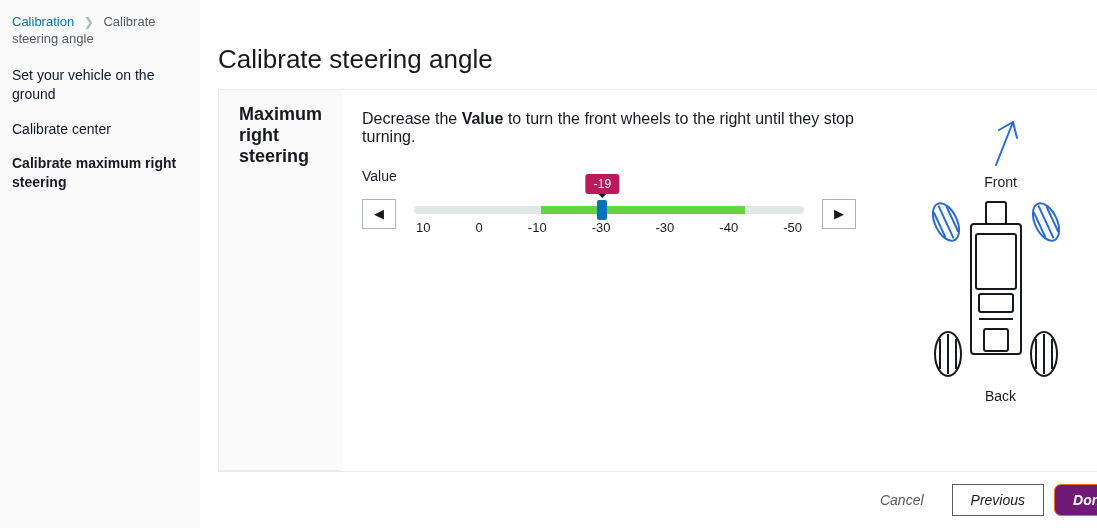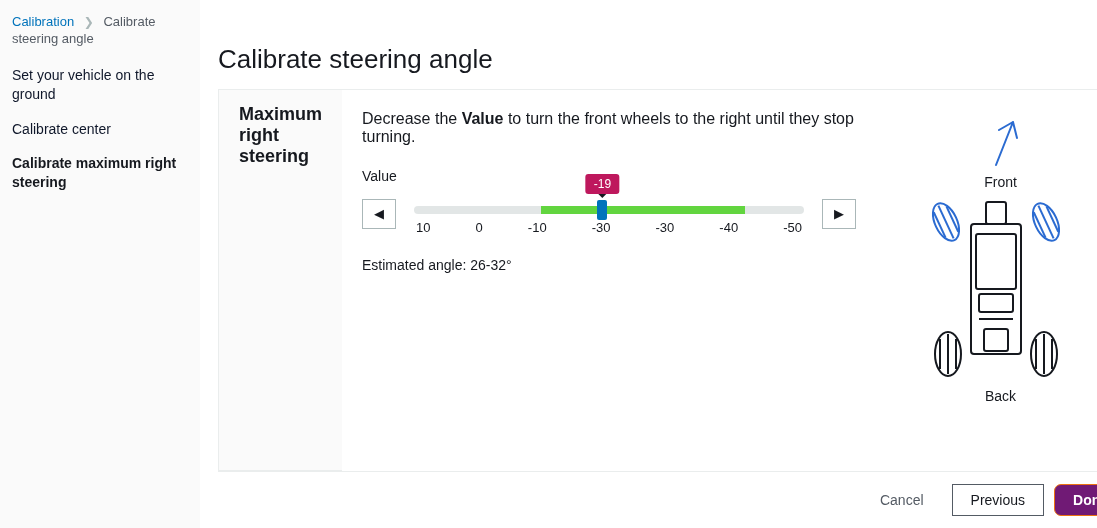--- a/index.html
+++ b/index.html
@@ -103,21 +103,21 @@
     width: 220px; display:flex; flex-direction:column; align-items:center;
   }
   .front-label, .back-label { font-size:14px; color:#16191f; margin:4px 0;padding-left:9px;}
   .footer {
     display:flex; justify-content:flex-end; gap:10px;
     padding: 12px 12px 12px 0;
   }
   .btn {
     height: 32px; padding: 0 18px; font-size:14px;
     border:1px solid #545b64; background:#fff; color:#16191f;
-    cursor:pointer; display:flex; align-items:center;
+    cursor:pointer; display:flex; align-items:center;font-style:italic;
   }
   .btn.link { border:none; background:transparent; color:#545b64; }
   .btn.primary { background:#701a75; border-color:#ec7211; color:#fff; font-weight:700;border-radius:7px; }
 </style>
 </head>
 <body>
 
 <div class="layout">
   <aside class="sidebar">
     <div class="breadcrumb">
@@ -171,21 +171,20 @@
                 <span>-40</span>
                 <span>-50</span>
               </div>
             </div>
 
             <button class="arrow-btn">
               <span>▶</span>
             </button>
           </div>
 
-          <p class="estimated">Estimated angle: 26-32°</p>
         </div>
 
         <div class="right-col">
           <svg width="70" height="60" viewBox="0 0 70 60">
             <path d="M35 55 L52 12 M52 12 L38 20 M52 12 L56 28" stroke="#2b6bd1" stroke-width="2" fill="none" stroke-linecap="round"></path>
           </svg>
           <div class="front-label">Front</div>
           <svg width="160" height="190" viewBox="0 0 160 190">
             <g stroke="#16191f" stroke-width="2" fill="none">
               <rect x="55" y="30" width="50" height="130" rx="3"></rect>

